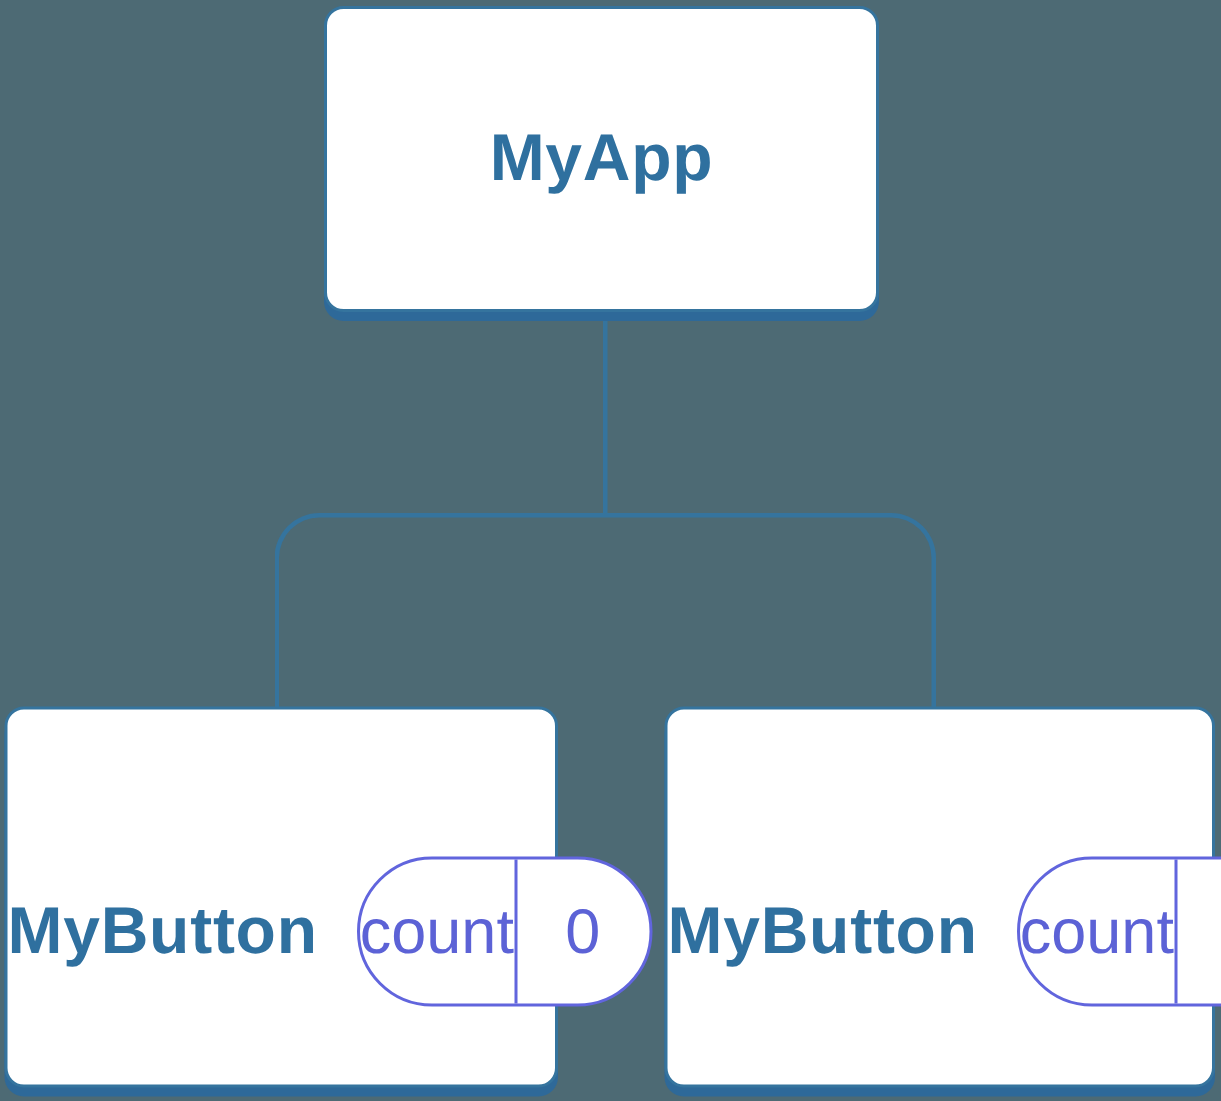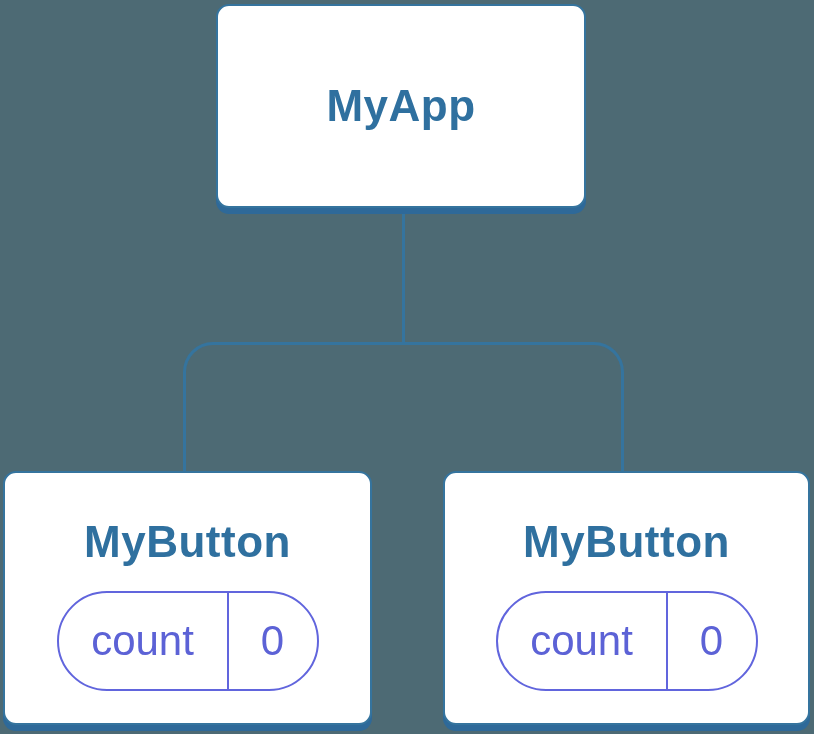--- a/index.html
+++ b/index.html
@@ -53,21 +53,21 @@
     width: 370px;
     height: 204px;
     display: flex;
     align-items: center;
     justify-content: center;
   }
   .card-child {
     top: 471px;
     height: 254px;
     display: flex;
-    flex-direction: column;
+    flex-direction: row;
     align-items: center;
     padding-top: 46px;
     gap: 26px;
   }
   .card-child-left  { left: 3px;   width: 369px; }
   .card-child-right { left: 443px; width: 367px; }
 
   .component-label {
     color: #2f709f;
     font-size: 44px;

